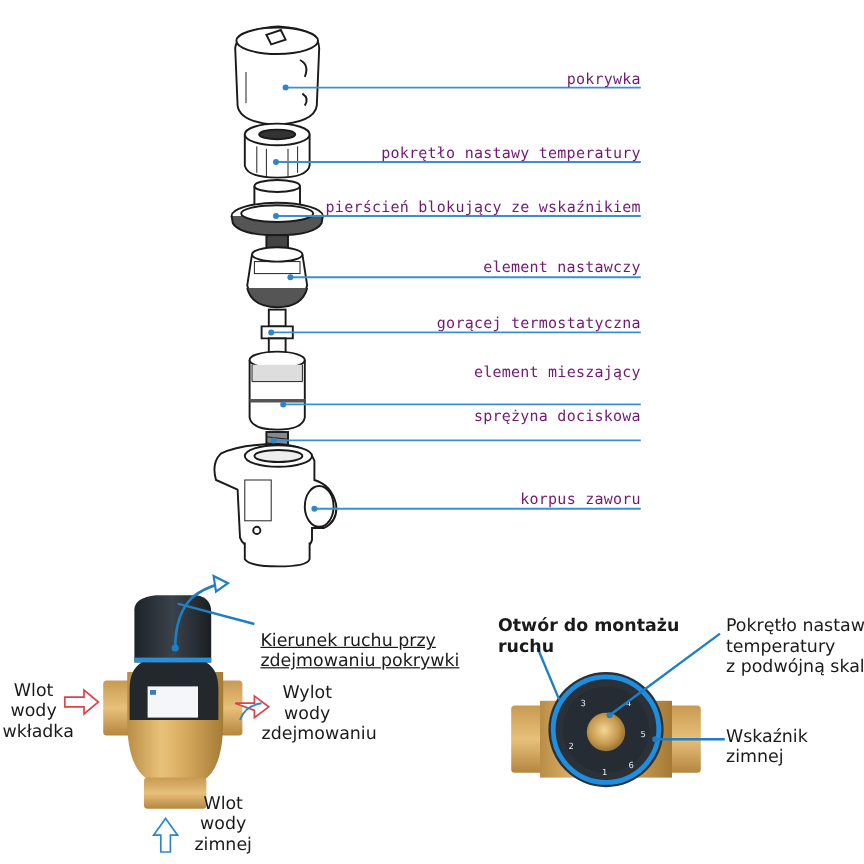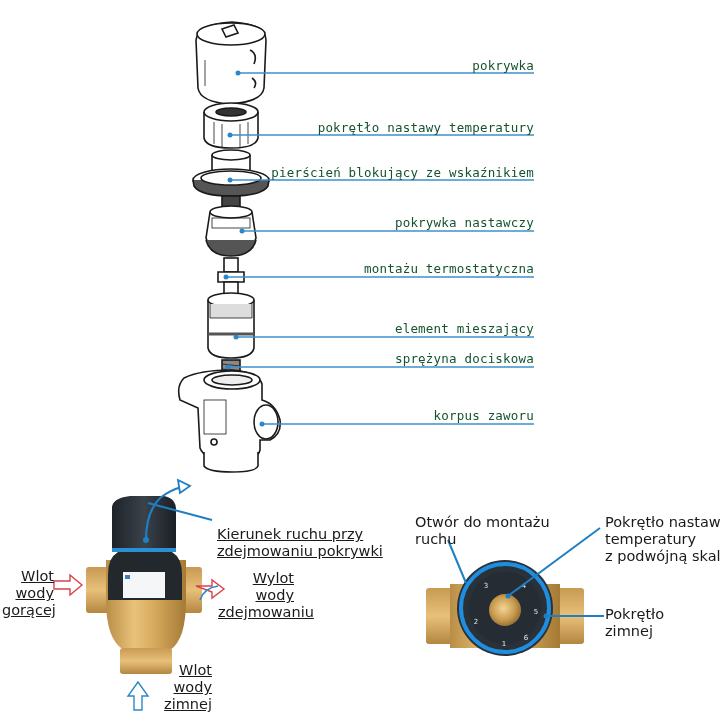--- a/index.html
+++ b/index.html
@@ -1,27 +1,27 @@
 <!DOCTYPE html>
 <html><head>
 <meta charset="utf-8">
 <style>
   html, body { margin: 0; padding: 0; background: #ffffff; }
   body { width: 720px; height: 720px; position: relative; overflow: hidden; font-family: "DejaVu Sans", sans-serif; }
   .stage { position: absolute; left: 0; top: 0; width: 720px; height: 720px; }
   .callout-label {
-    position: absolute; right: 186px; color: #14532d;
+    position: absolute; right: 186px; color: #701a75;
     font-family: "DejaVu Sans Mono", monospace; font-size: 12.5px; letter-spacing: 0.2px;
     white-space: nowrap; text-align: right;
   }
   .photo-label {
     position: absolute; color: #1a1a1a; font-family: "DejaVu Sans", sans-serif;
     font-size: 14.5px; line-height: 17px; white-space: nowrap;
   }
-  .center { text-align: right; text-decoration: underline; }
+  .center { text-align: center; }
   svg { position: absolute; left: 0; top: 0; }
 </style>
 </head>
 <body>
 
 <div class="stage">
 
 <svg width="720" height="720" viewBox="0 0 720 720">
   <defs>
     <linearGradient id="brass" x1="0" x2="1" y1="0" y2="0">
@@ -188,53 +188,53 @@
       <circle cx="508" cy="596" r="2.5" stroke="none"></circle>
       <line x1="546" y1="616" x2="604" y2="616"></line>
       <circle cx="546" cy="616" r="2.5" stroke="none"></circle>
     </g>
   </g>
 </svg>
 
 <div class="callout-label" style="top:58px">pokrywka</div>
 <div class="callout-label" style="top:120px">pokrętło nastawy temperatury</div>
 <div class="callout-label" style="top:165px">pierścień blokujący ze wskaźnikiem</div>
-<div class="callout-label" style="top:215px">pokrywka nastawczy</div>
-<div class="callout-label" style="top:261px">montażu termostatyczna</div>
-<div class="callout-label" style="top:321px">element mieszający</div>
-<div class="callout-label" style="top:351px">sprężyna dociskowa</div>
+<div class="callout-label" style="top:215px">element nastawczy</div>
+<div class="callout-label" style="top:261px">gorącej termostatyczna</div>
+<div class="callout-label" style="top:302px">element mieszający</div>
+<div class="callout-label" style="top:339px">sprężyna dociskowa</div>
 <div class="callout-label" style="top:408px">korpus zaworu</div>
 
 <div class="photo-label" style="left:217px; top:526px;text-decoration:underline;">
   <div>Kierunek ruchu przy</div>
   <div>zdejmowaniu pokrywki</div>
 </div>
 <div class="photo-label center" style="left:2px; top:568px; width:52px;">
   <div>Wlot</div>
   <div>wody</div>
-  <div>gorącej</div>
+  <div>wkładka</div>
 </div>
 <div class="photo-label center" style="left:218px; top:570px; width:76px;">
   <div>Wylot</div>
   <div>wody</div>
   <div>zdejmowaniu</div>
 </div>
 <div class="photo-label center" style="left:160px; top:662px; width:52px;">
   <div>Wlot</div>
   <div>wody</div>
   <div>zimnej</div>
 </div>
 
-<div class="photo-label" style="left:415px; top:514px;">
+<div class="photo-label" style="left:415px; top:514px;font-weight:bold;">
   <div>Otwór do montażu</div>
   <div>ruchu</div>
 </div>
 <div class="photo-label" style="left:605px; top:514px;">
   <div>Pokrętło nastawy</div>
   <div>temperatury</div>
   <div>z podwójną skalą</div>
 </div>
 <div class="photo-label" style="left:605px; top:606px;">
-  <div>Pokrętło</div>
+  <div>Wskaźnik</div>
   <div>zimnej</div>
 </div>
 
 </div>
 
 </body></html>

